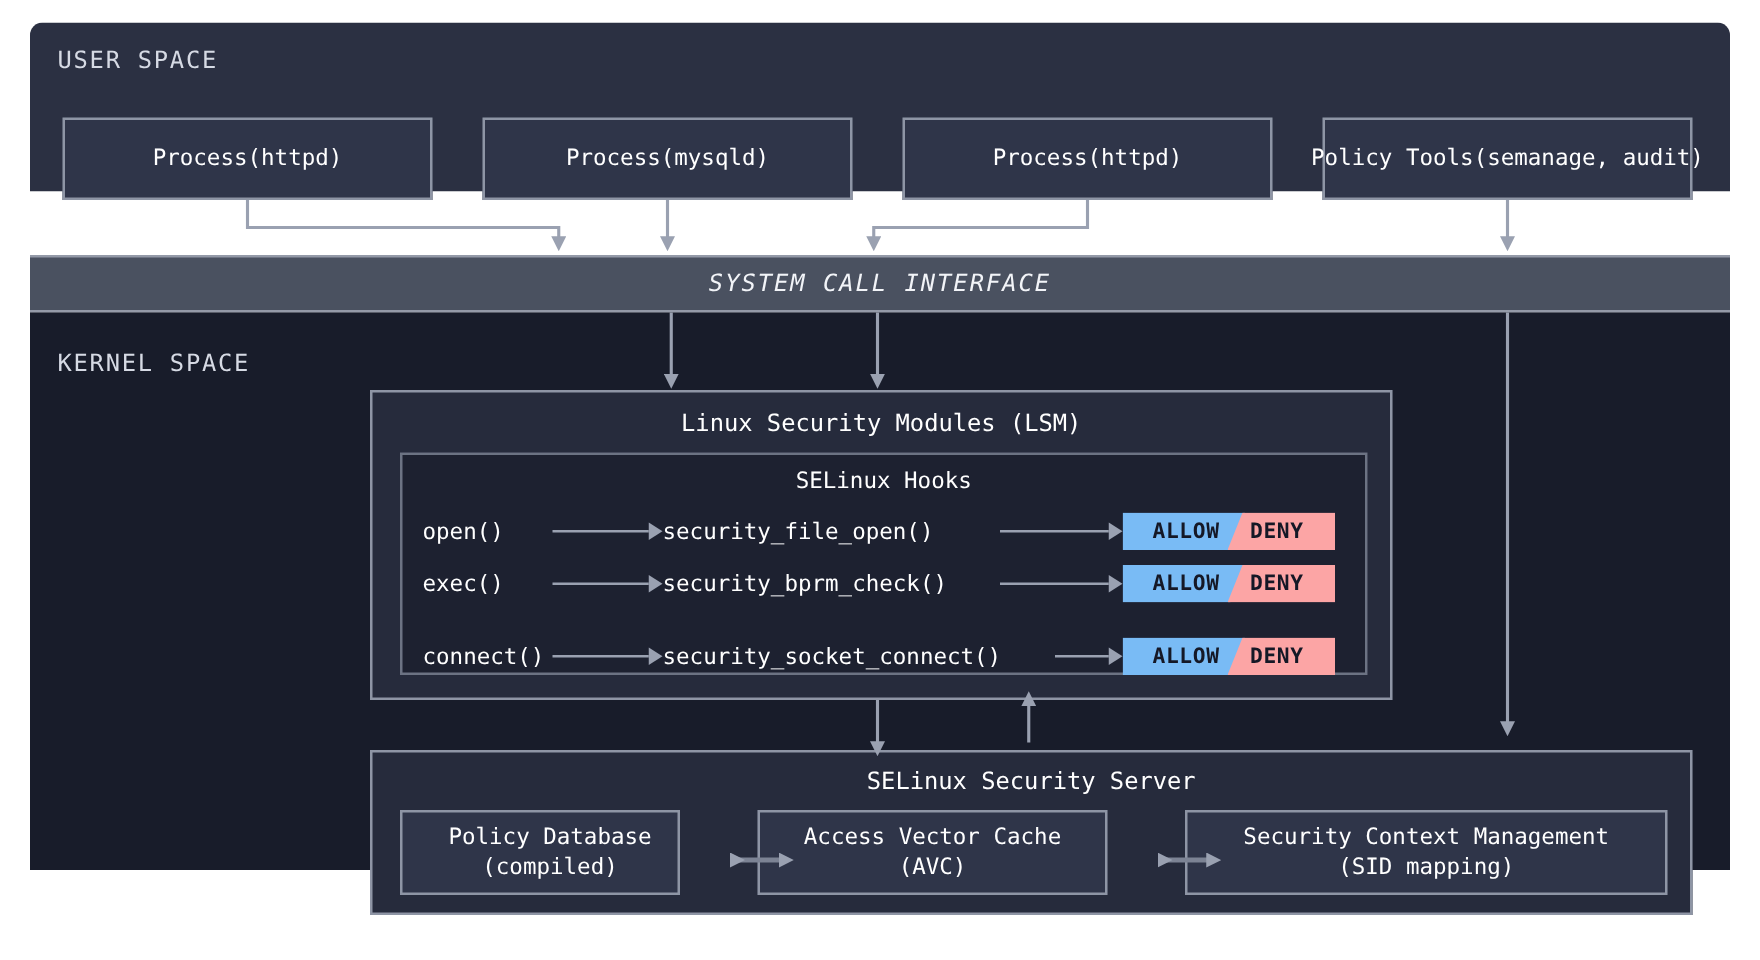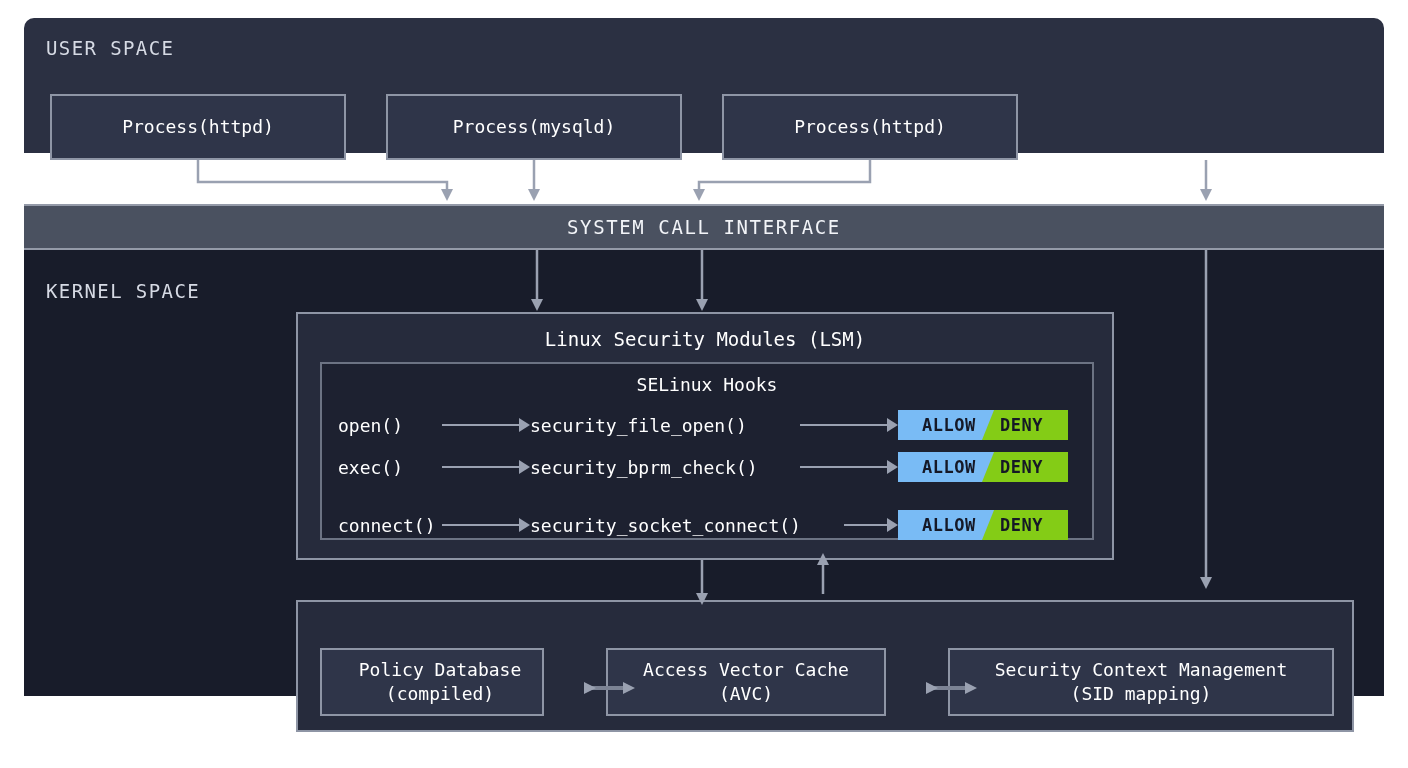--- a/index.html
+++ b/index.html
@@ -29,20 +29,21 @@
   .band-user{
     position:absolute;left:0;top:0;width:100%;height:135px;
     background:#2b3042;
   }
   .band-sys{
     position:absolute;left:0;top:186px;width:100%;height:46px;
     background:#4a5160;
     border-top:2px solid #949aa8;
     border-bottom:2px solid #949aa8;
     box-sizing:border-box;
+    font-style:italic;
   }
   .band-kernel{
     position:absolute;left:0;top:232px;width:100%;height:446px;
     background:#181c2a;
   }
 
   .space-label{
     position:absolute;
     color:#d6dae4;
     font-size:19px;
@@ -149,21 +150,21 @@
     white-space:nowrap;
   }
   .verdict .allow{
     left:0;width:98px;
     background:#79bbf5;
     clip-path:polygon(0 0, 100% 0, 88% 100%, 0 100%);
     padding-left:24px;box-sizing:border-box;
   }
   .verdict .deny{
     left:84px;width:86px;
-    background:#84cc16;
+    background:#fca5a5;
     clip-path:polygon(14% 0, 100% 0, 100% 100%, 0 100%);
     padding-left:18px;box-sizing:border-box;
   }
 
   
   .srv-box{
     position:absolute;
     left:272px;top:350px;width:1058px;height:132px;
     box-sizing:border-box;
     border:2px solid #8e95a5;
@@ -204,20 +205,24 @@
       <div class="box proc" style="left:362px;width:296px;">
         <span class="l1">Process</span>
         <span class="l2">(mysqld)</span>
       </div>
 
       <div class="box proc" style="left:698px;width:296px;">
         <span class="l1">Process</span>
         <span class="l2">(httpd)</span>
       </div>
 
+      <div class="box proc" style="left:1034px;width:296px;">
+        <span class="l1">Policy Tools</span>
+        <span class="l2">(semanage, audit)</span>
+      </div>
     </div>
 
     <div class="band-sys">
       <div class="sys-label">SYSTEM CALL INTERFACE</div>
     </div>
 
     <div class="band-kernel">
       <div class="space-label" id="lbl-kernel">KERNEL SPACE</div>
 
       <div class="lsm-box">
@@ -273,20 +278,21 @@
             </span>
             <span class="verdict">
               <span class="allow">ALLOW</span>
               <span class="deny">DENY</span>
             </span>
           </div>
         </div>
       </div>
 
       <div class="srv-box">
+        <div class="srv-title">SELinux Security Server</div>
 
         <div class="srv-sub" style="left:22px;width:224px;padding-left:16px;">
           <span>Policy Database</span>
           <span>(compiled)</span>
         </div>
 
         <div class="srv-sub" style="left:308px;width:280px;">
           <span>Access Vector Cache</span>
           <span>(AVC)</span>
         </div>

